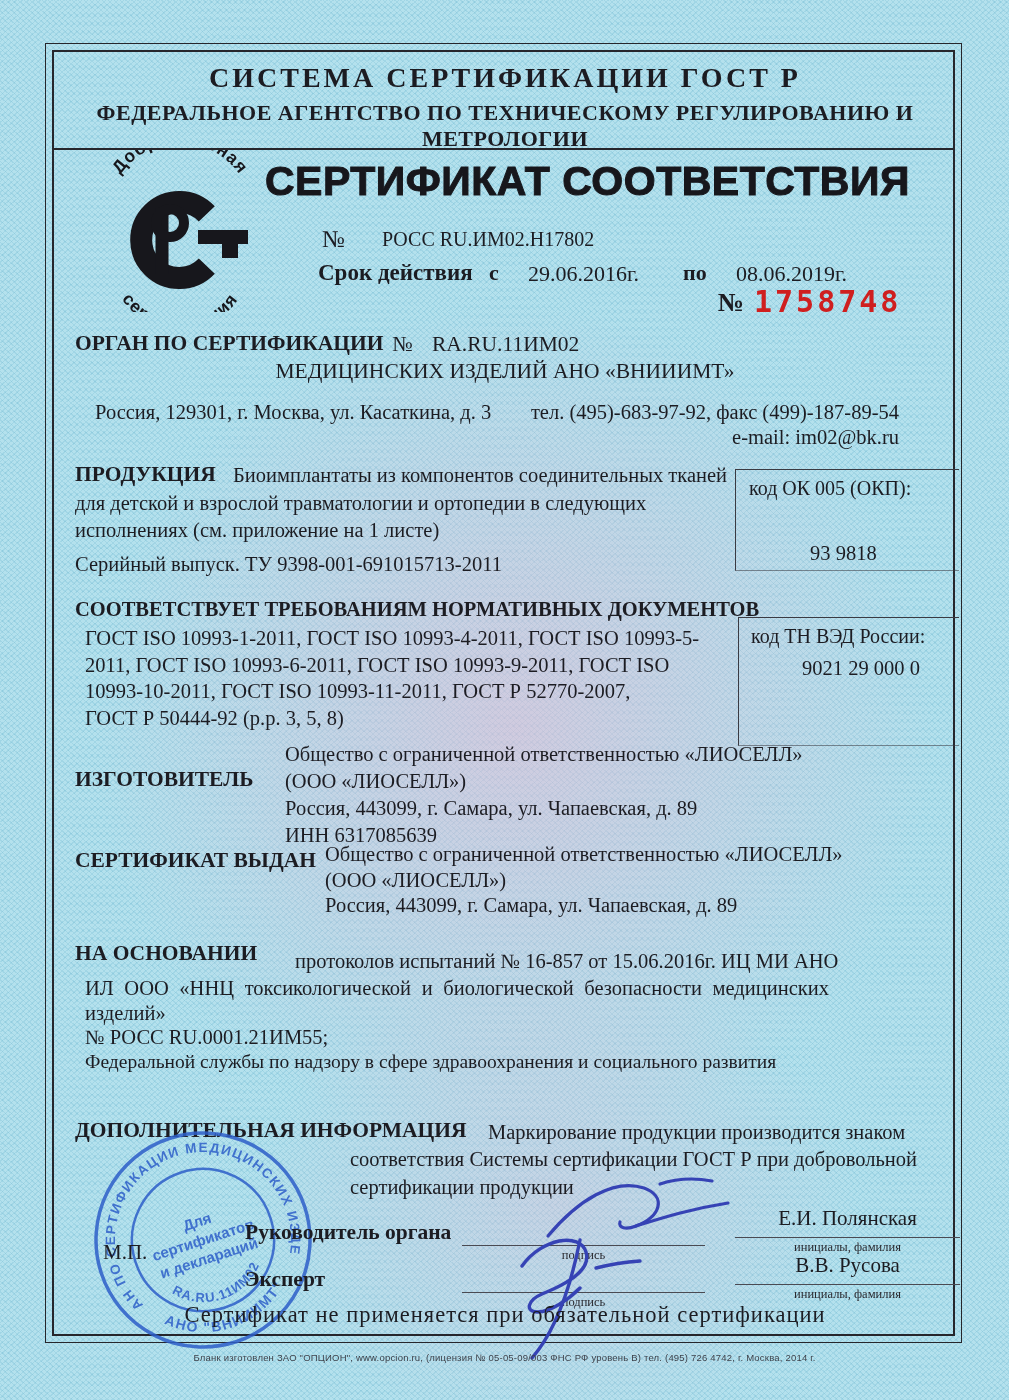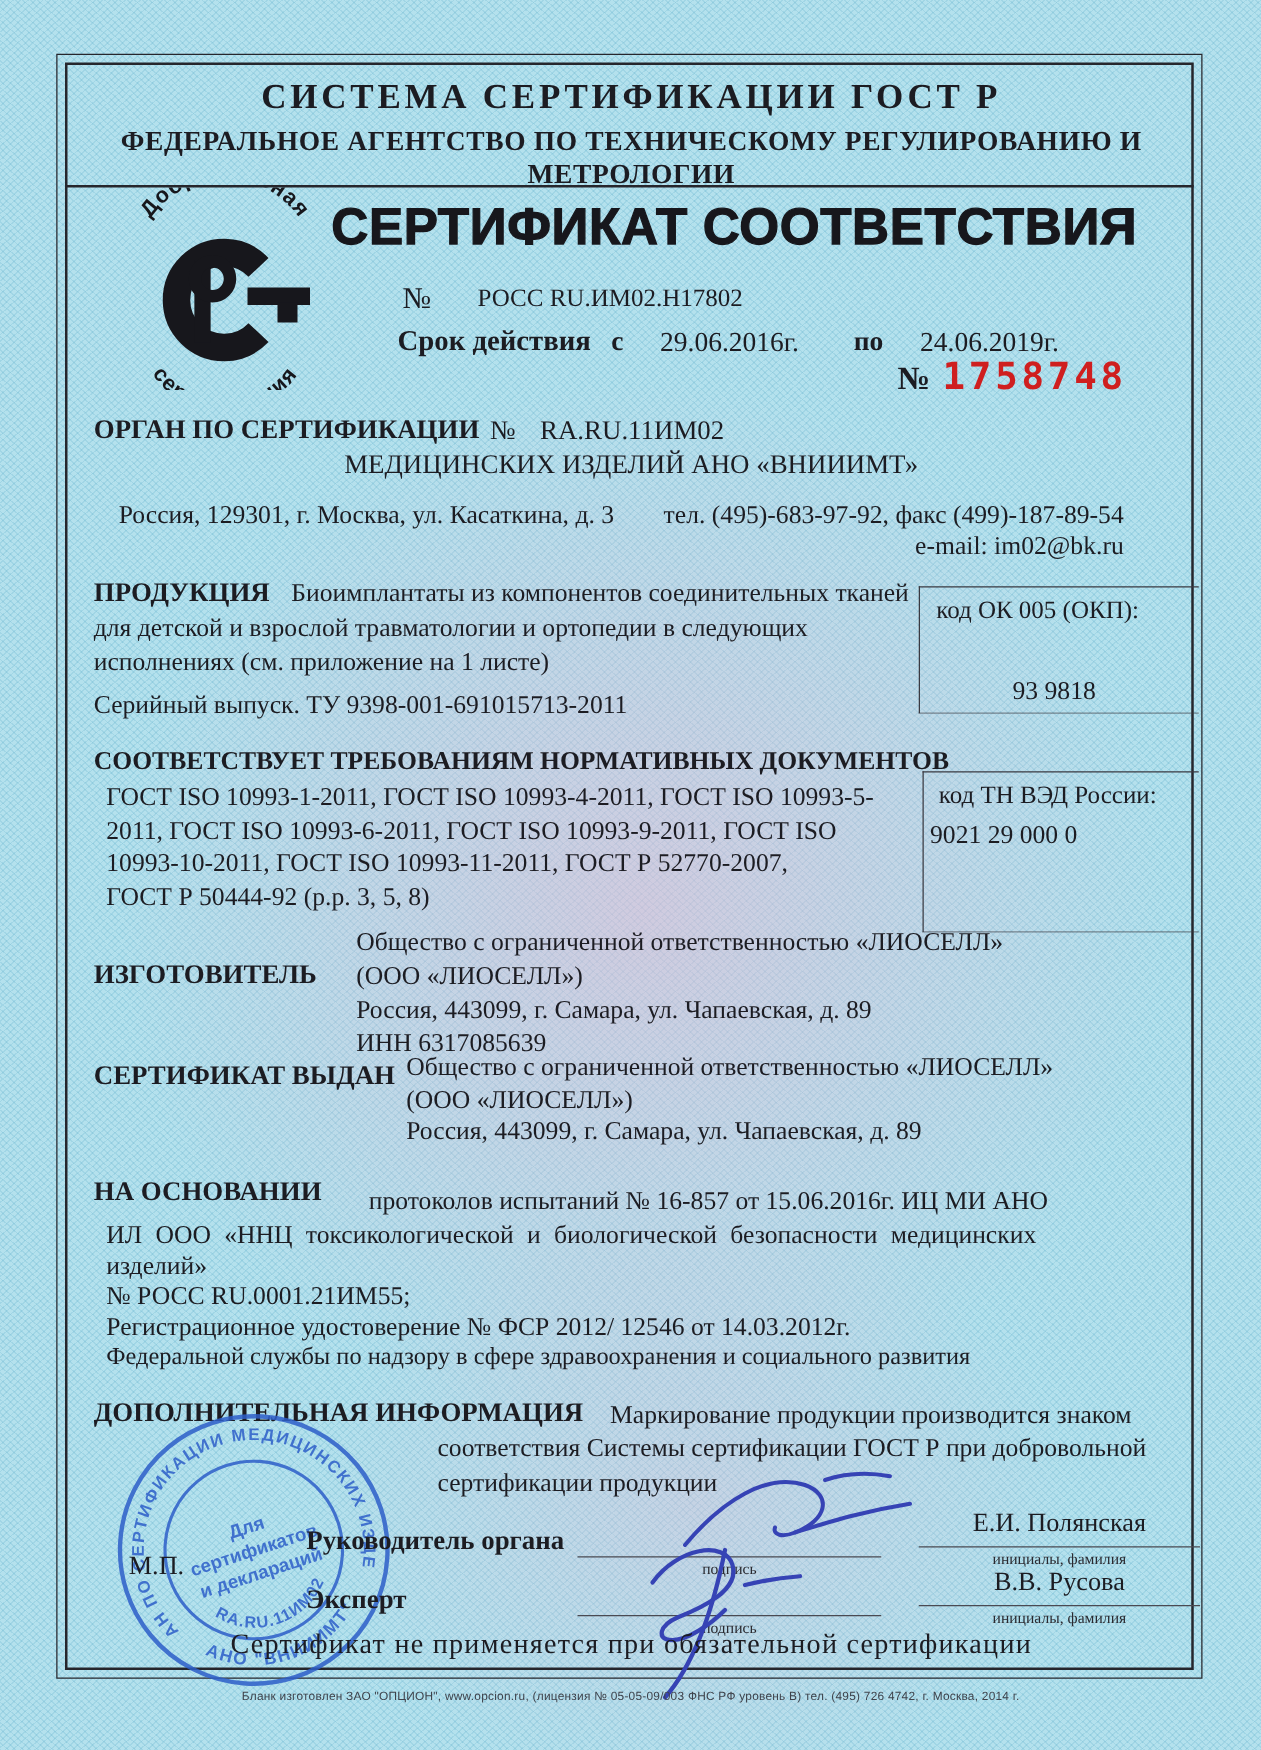--- a/index.html
+++ b/index.html
@@ -81,21 +81,21 @@
 
   <div class="abs doc-title">СЕРТИФИКАТ СООТВЕТСТВИЯ</div>
 
   <div class="abs" style="left:322px; top:226px; font-size:24px;">№</div>
   <div class="abs txt" style="left:382px; top:228px; font-size:20px;">РОСС RU.ИМ02.Н17802</div>
 
   <div class="abs lbl" style="left:318px; top:260px; font-size:23px;">Срок действия</div>
   <div class="abs lbl" style="left:489px; top:260px; font-size:22px;">с</div>
   <div class="abs txt" style="left:528px; top:261px; font-size:22px;">29.06.2016г.</div>
   <div class="abs lbl" style="left:683px; top:260px; font-size:22px;">по</div>
-  <div class="abs txt" style="left:736px; top:261px; font-size:22px;">24.06.2019г.</div>
+  <div class="abs txt" style="left:736px; top:261px; font-size:22px;">08.06.2019г.</div>
 
   <div class="abs" style="left:718px; top:288px; font-size:26px; font-weight:bold;">№</div>
   <div class="abs red-num" style="left:754px; top:284px; color:#cf1f1f;">1758748</div>
 
   <div class="abs lbl" style="left:75px; top:331px;">ОРГАН ПО СЕРТИФИКАЦИИ</div>
   <div class="abs txt" style="left:392px; top:332px; font-size:21.5px;">№</div>
   <div class="abs txt" style="left:432px; top:332px; font-size:21.5px;">RA.RU.11ИМ02</div>
   <div class="abs txt center" style="left:60px; top:359px; width:890px; font-size:21.5px;">МЕДИЦИНСКИХ ИЗДЕЛИЙ АНО «ВНИИИМТ»</div>
   <div class="abs txt" style="left:95px; top:401px;">Россия, 129301, г. Москва, ул. Касаткина, д. 3</div>
   <div class="abs txt" style="right:110px; top:401px;">тел. (495)-683-97-92, факс (499)-187-89-54</div>
@@ -114,21 +114,21 @@
   <div class="abs lbl" style="left:75px; top:598px; font-size:20.5px;">СООТВЕТСТВУЕТ ТРЕБОВАНИЯМ НОРМАТИВНЫХ ДОКУМЕНТОВ</div>
   <div class="abs txt" style="left:85px; top:625px; width:648px; line-height:26.5px;">
     <div>ГОСТ ISO 10993-1-2011, ГОСТ ISO 10993-4-2011,  ГОСТ ISO 10993-5-</div>
     <div>2011, ГОСТ ISO 10993-6-2011,  ГОСТ ISO 10993-9-2011, ГОСТ ISO</div>
     <div>10993-10-2011, ГОСТ ISO 10993-11-2011,  ГОСТ Р 52770-2007,</div>
     <div>ГОСТ Р 50444-92 (р.р. 3, 5, 8)</div>
   </div>
 
   <div class="abs codebox" style="left:738px; top:617px; width:220px; height:127px;"></div>
   <div class="abs txt" style="left:751px; top:625px; font-size:20px;">код ТН ВЭД России:</div>
-  <div class="abs txt" style="left:744px; top:657px;">9021 29 000 0</div>
+  <div class="abs txt" style="left:802px; top:657px;">9021 29 000 0</div>
 
   <div class="abs lbl" style="left:75px; top:767px;">ИЗГОТОВИТЕЛЬ</div>
   <div class="abs txt" style="left:285px; top:741px; line-height:27px;">
     <div>Общество с ограниченной ответственностью «ЛИОСЕЛЛ»</div>
     <div>(ООО «ЛИОСЕЛЛ»)</div>
     <div>Россия, 443099, г. Самара, ул. Чапаевская, д. 89</div>
     <div>ИНН 6317085639</div>
   </div>
 
   <div class="abs lbl" style="left:75px; top:848px;">СЕРТИФИКАТ ВЫДАН</div>
@@ -136,21 +136,20 @@
     <div>Общество с ограниченной ответственностью «ЛИОСЕЛЛ»</div>
     <div>(ООО «ЛИОСЕЛЛ»)</div>
     <div>Россия, 443099, г. Самара, ул. Чапаевская, д. 89</div>
   </div>
 
   <div class="abs lbl" style="left:75px; top:941px;">НА ОСНОВАНИИ</div>
   <div class="abs txt" style="left:295px; top:950px;">протоколов испытаний № 16-857 от 15.06.2016г.  ИЦ МИ АНО</div>
   <div class="abs txt" style="left:85px; top:976px; width:830px; line-height:24.5px;">
     <div class="just">ИЛ ООО «ННЦ токсикологической и биологической безопасности медицинских изделий»</div>
     <div>№ РОСС RU.0001.21ИМ55;</div>
-    <div>Регистрационное удостоверение  № ФСР 2012/ 12546 от 14.03.2012г.</div>
     <div style="font-size:19.5px;">Федеральной службы по надзору в сфере здравоохранения и социального развития</div>
   </div>
 
   <div class="abs lbl" style="left:75px; top:1118px;">ДОПОЛНИТЕЛЬНАЯ ИНФОРМАЦИЯ</div>
   <div class="abs txt" style="left:350px; top:1148px;">соответствия Системы сертификации ГОСТ Р при добровольной</div>
   <div class="abs txt" style="left:488px; top:1121px;">Маркирование продукции производится знаком</div>
   <div class="abs txt" style="left:350px; top:1176px;">сертификации продукции</div>
 
   <svg class="abs stamp" style="left:83px; top:1120px;" width="240" height="240" viewBox="0 0 240 240">
     <defs>

